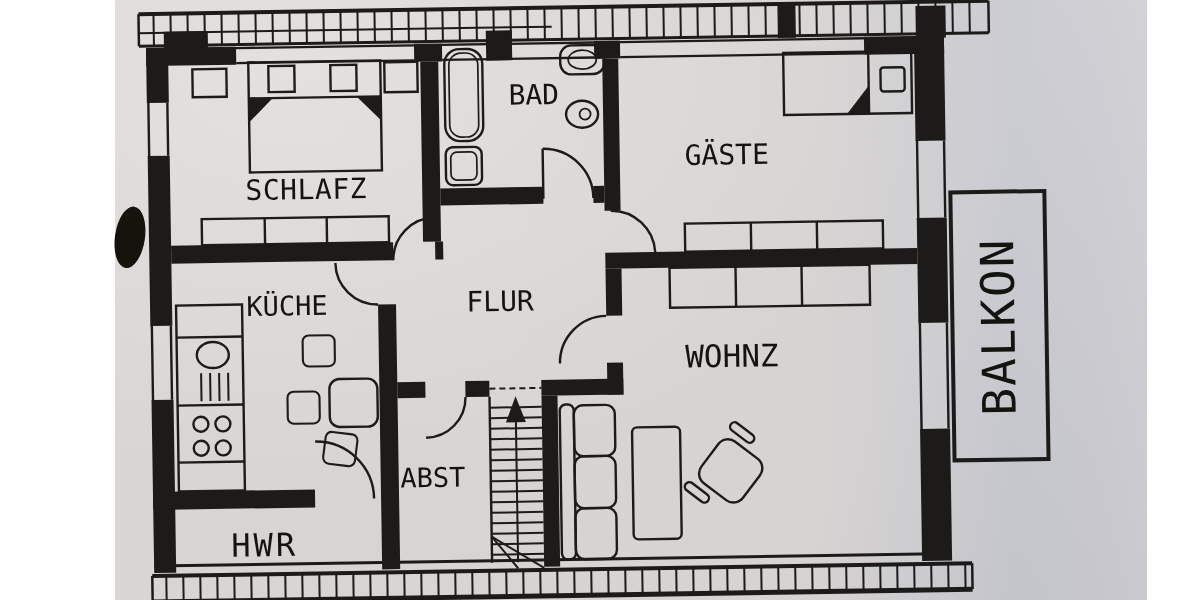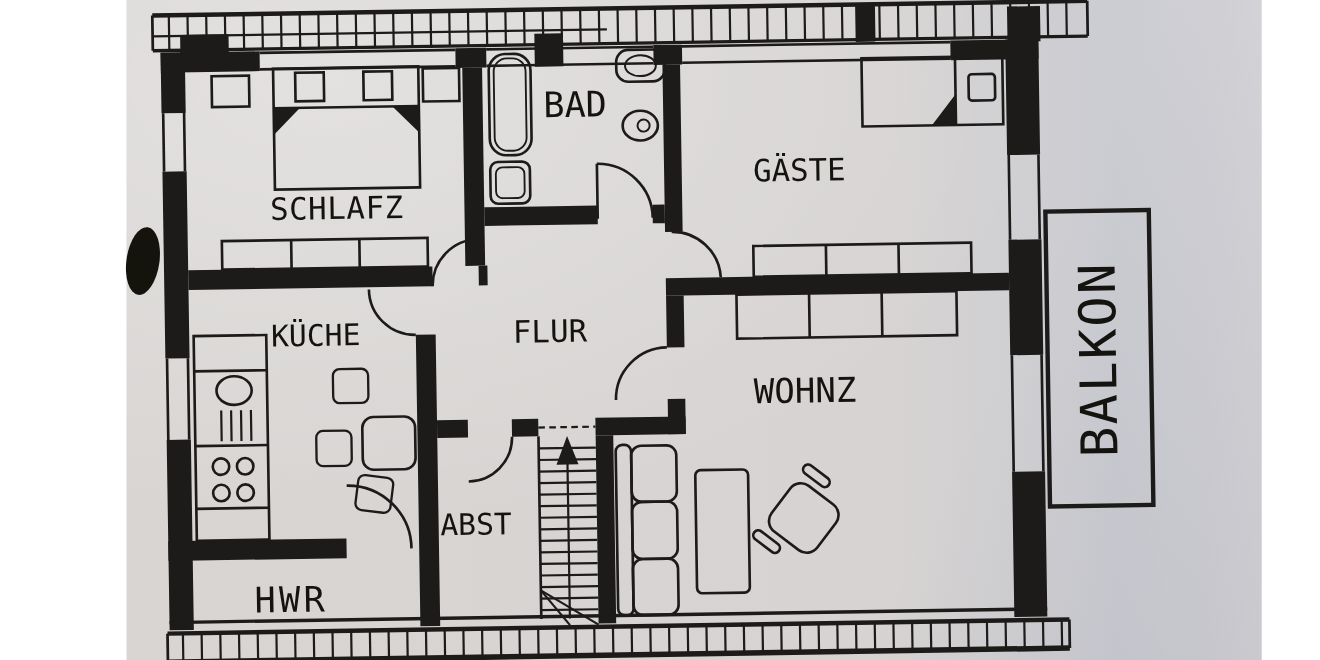--- a/index.html
+++ b/index.html
@@ -318,21 +318,21 @@
         <rect x="322" y="428" width="32" height="32" rx="6" stroke-width="2.1" transform="rotate(8 338 444)"></rect>
       </g>
     </g>
 
     <rect x="952" y="197" width="94" height="268" fill="none" stroke="#1c1b1a" stroke-width="4"></rect>
 
     <ellipse cx="131" cy="229" rx="15" ry="31" transform="rotate(9 131 229)" fill="#14140d"></ellipse>
   </svg>
 
   <div class="lbl" style="left:308px;top:184px;font-size:28px;letter-spacing:.5px">SCHLAFZ</div>
-  <div class="lbl" style="left:526px;top:93px;font-size:32px">BAD</div>
+  <div class="lbl" style="left:537px;top:93px;font-size:28px">BAD</div>
   <div class="lbl" style="left:729px;top:156px;font-size:28px">GÄSTE</div>
   <div class="lbl" style="left:287px;top:300px;font-size:27px">KÜCHE</div>
   <div class="lbl" style="left:500px;top:299px;font-size:28px">FLUR</div>
   <div class="lbl" style="left:731px;top:357px;font-size:31px">WOHNZ</div>
   <div class="lbl" style="left:430px;top:474px;font-size:27px">ABST</div>
   <div class="lbl" style="left:261px;top:539px;font-size:32px;letter-spacing:3px">HWR</div>
   <div class="lbl rot" style="left:998px;top:332px;font-size:46px;letter-spacing:2px">BALKON</div>
   </div>
 </div>
 

